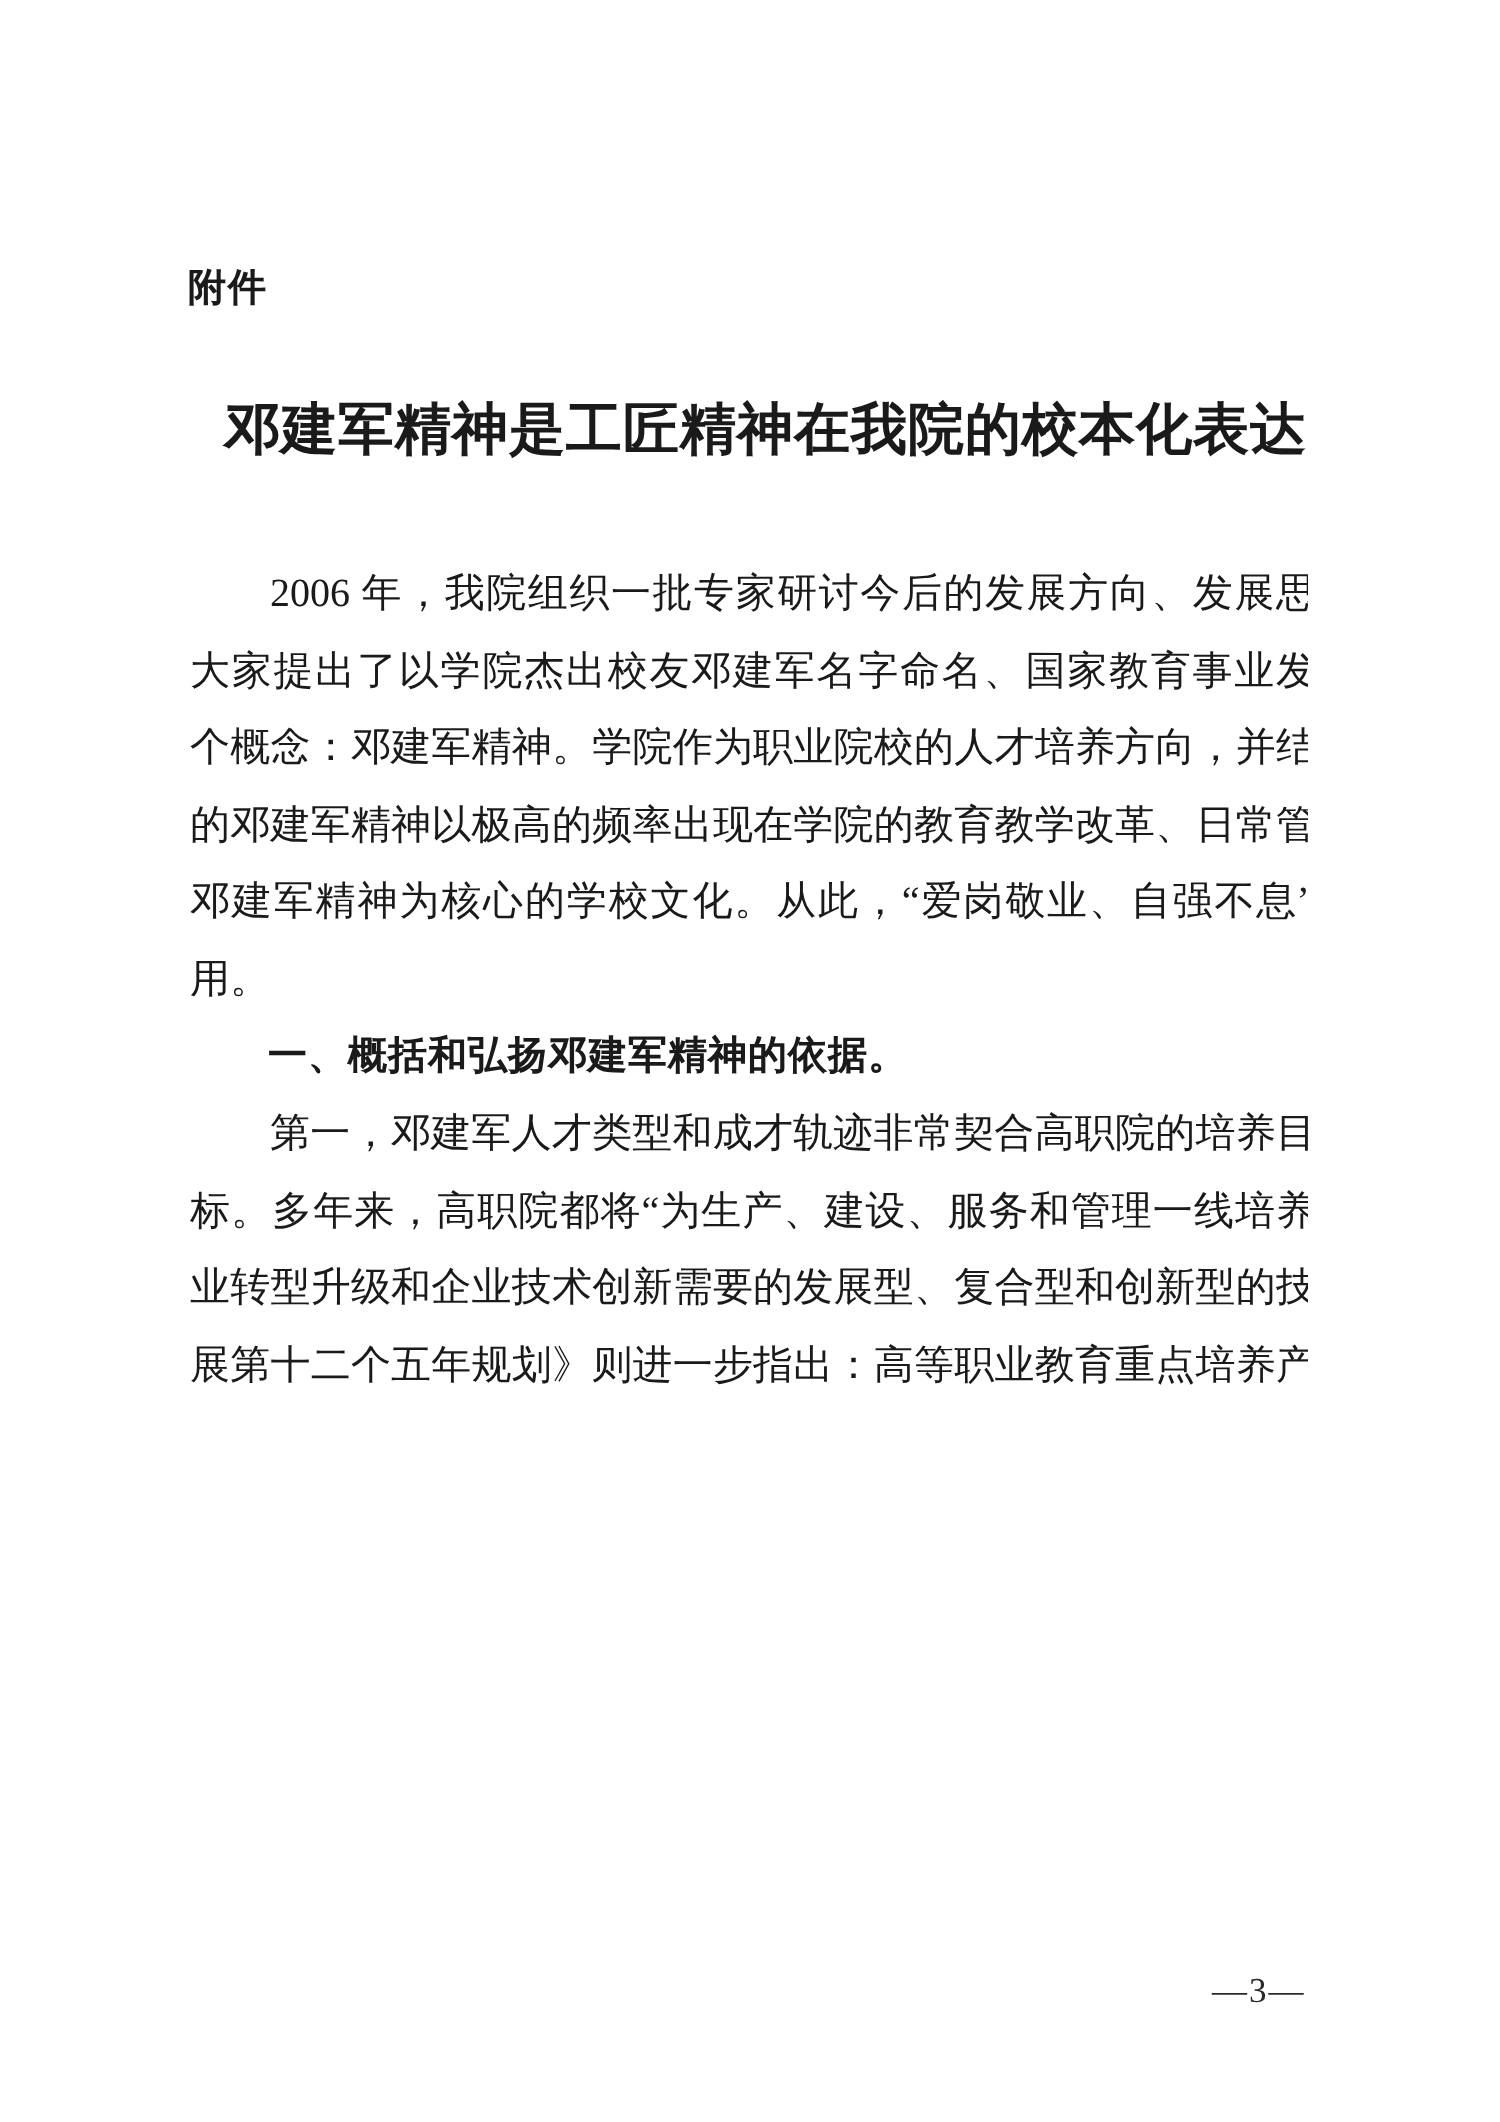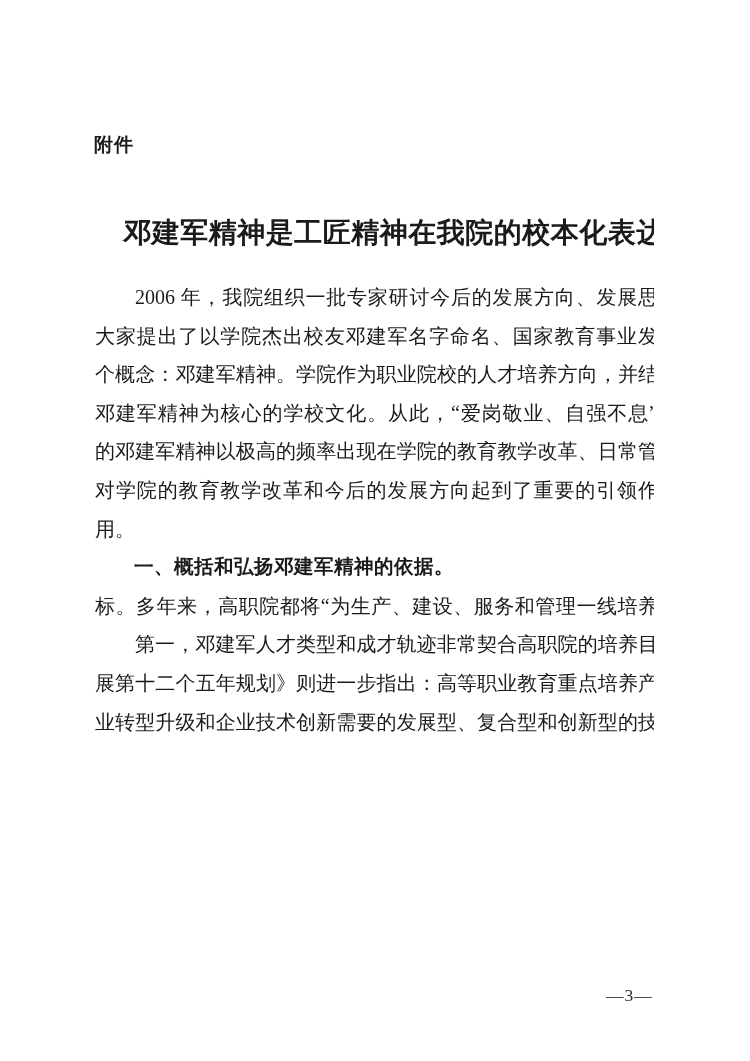--- a/index.html
+++ b/index.html
@@ -24,28 +24,27 @@
     font-weight: bold;
     font-size: 19px;
     line-height: 26px;
     letter-spacing: 1px;
   }
   .doc-title {
     position: absolute;
     left: 112px;
     top: 197px;
     width: 564px;
-    text-align: center;
+    text-align: left;
     font-family: "Liberation Serif", "DejaVu Serif", serif;
     font-weight: bold;
     font-size: 28px;
     line-height: 38px;
     letter-spacing: 0.5px;
     white-space: nowrap;
-    margin-top: 17px;
   }
   .body-block {
     position: absolute;
     left: 95px;
     top: 278px;
     width: 563px;
     font-size: 20px;
     line-height: 38.6px;
   }
   .line {
@@ -54,21 +53,21 @@
     height: 38.6px;
     overflow: hidden;
   }
   .line.short {
     text-align-last: left;
   }
   .line.indent {
     text-indent: 2em;
   }
   .sec-heading {
-    font-family: Liberation Serif, serif;
+    font-family: Liberation Mono, monospace;
     font-weight: bold;
     font-size: 19.5px;
     text-align: right;
     text-align-last: left;
     text-indent: 2em;
     height: 38.6px;
     overflow: hidden;
     letter-spacing: 0.5px;
   }
   .page-num {
@@ -87,28 +86,27 @@
 <div class="page">
 
   <div class="attachment">附件</div>
 
   <div class="doc-title">邓建军精神是工匠精神在我院的校本化表达</div>
 
   <div class="body-block">
     <div class="line indent">2006 年，我院组织一批专家研讨今后的发展方向、发展思路，</div>
     <div class="line">大家提出了以学院杰出校友邓建军名字命名、国家教育事业发</div>
     <div class="line">个概念：邓建军精神。学院作为职业院校的人才培养方向，并结合</div>
+    <div class="line">的邓建军精神以极高的频率出现在学院的教育教学改革、日常管</div>
     <div class="line">邓建军精神为核心的学校文化。从此，“爱岗敬业、自强不息”</div>
-    <div class="line">的邓建军精神以极高的频率出现在学院的教育教学改革、日常管</div>
-    <div class="line">对学院的教育教学改革和今后的发展方向起到了重要的引领作</div>
     <div class="line short">用。</div>
 
     <div class="sec-heading">一、概括和弘扬邓建军精神的依据。</div>
 
+    <div class="line indent">第一，邓建军人才类型和成才轨迹非常契合高职院的培养目</div>
     <div class="line">标。多年来，高职院都将“为生产、建设、服务和管理一线培养</div>
-    <div class="line indent">第一，邓建军人才类型和成才轨迹非常契合高职院的培养目</div>
+    <div class="line">业转型升级和企业技术创新需要的发展型、复合型和创新型的技</div>
     <div class="line">展第十二个五年规划》则进一步指出：高等职业教育重点培养产</div>
-    <div class="line">业转型升级和企业技术创新需要的发展型、复合型和创新型的技</div>
   </div>
 
   <div class="page-num">—3—</div>
 
 </div>
 
 </body></html>

